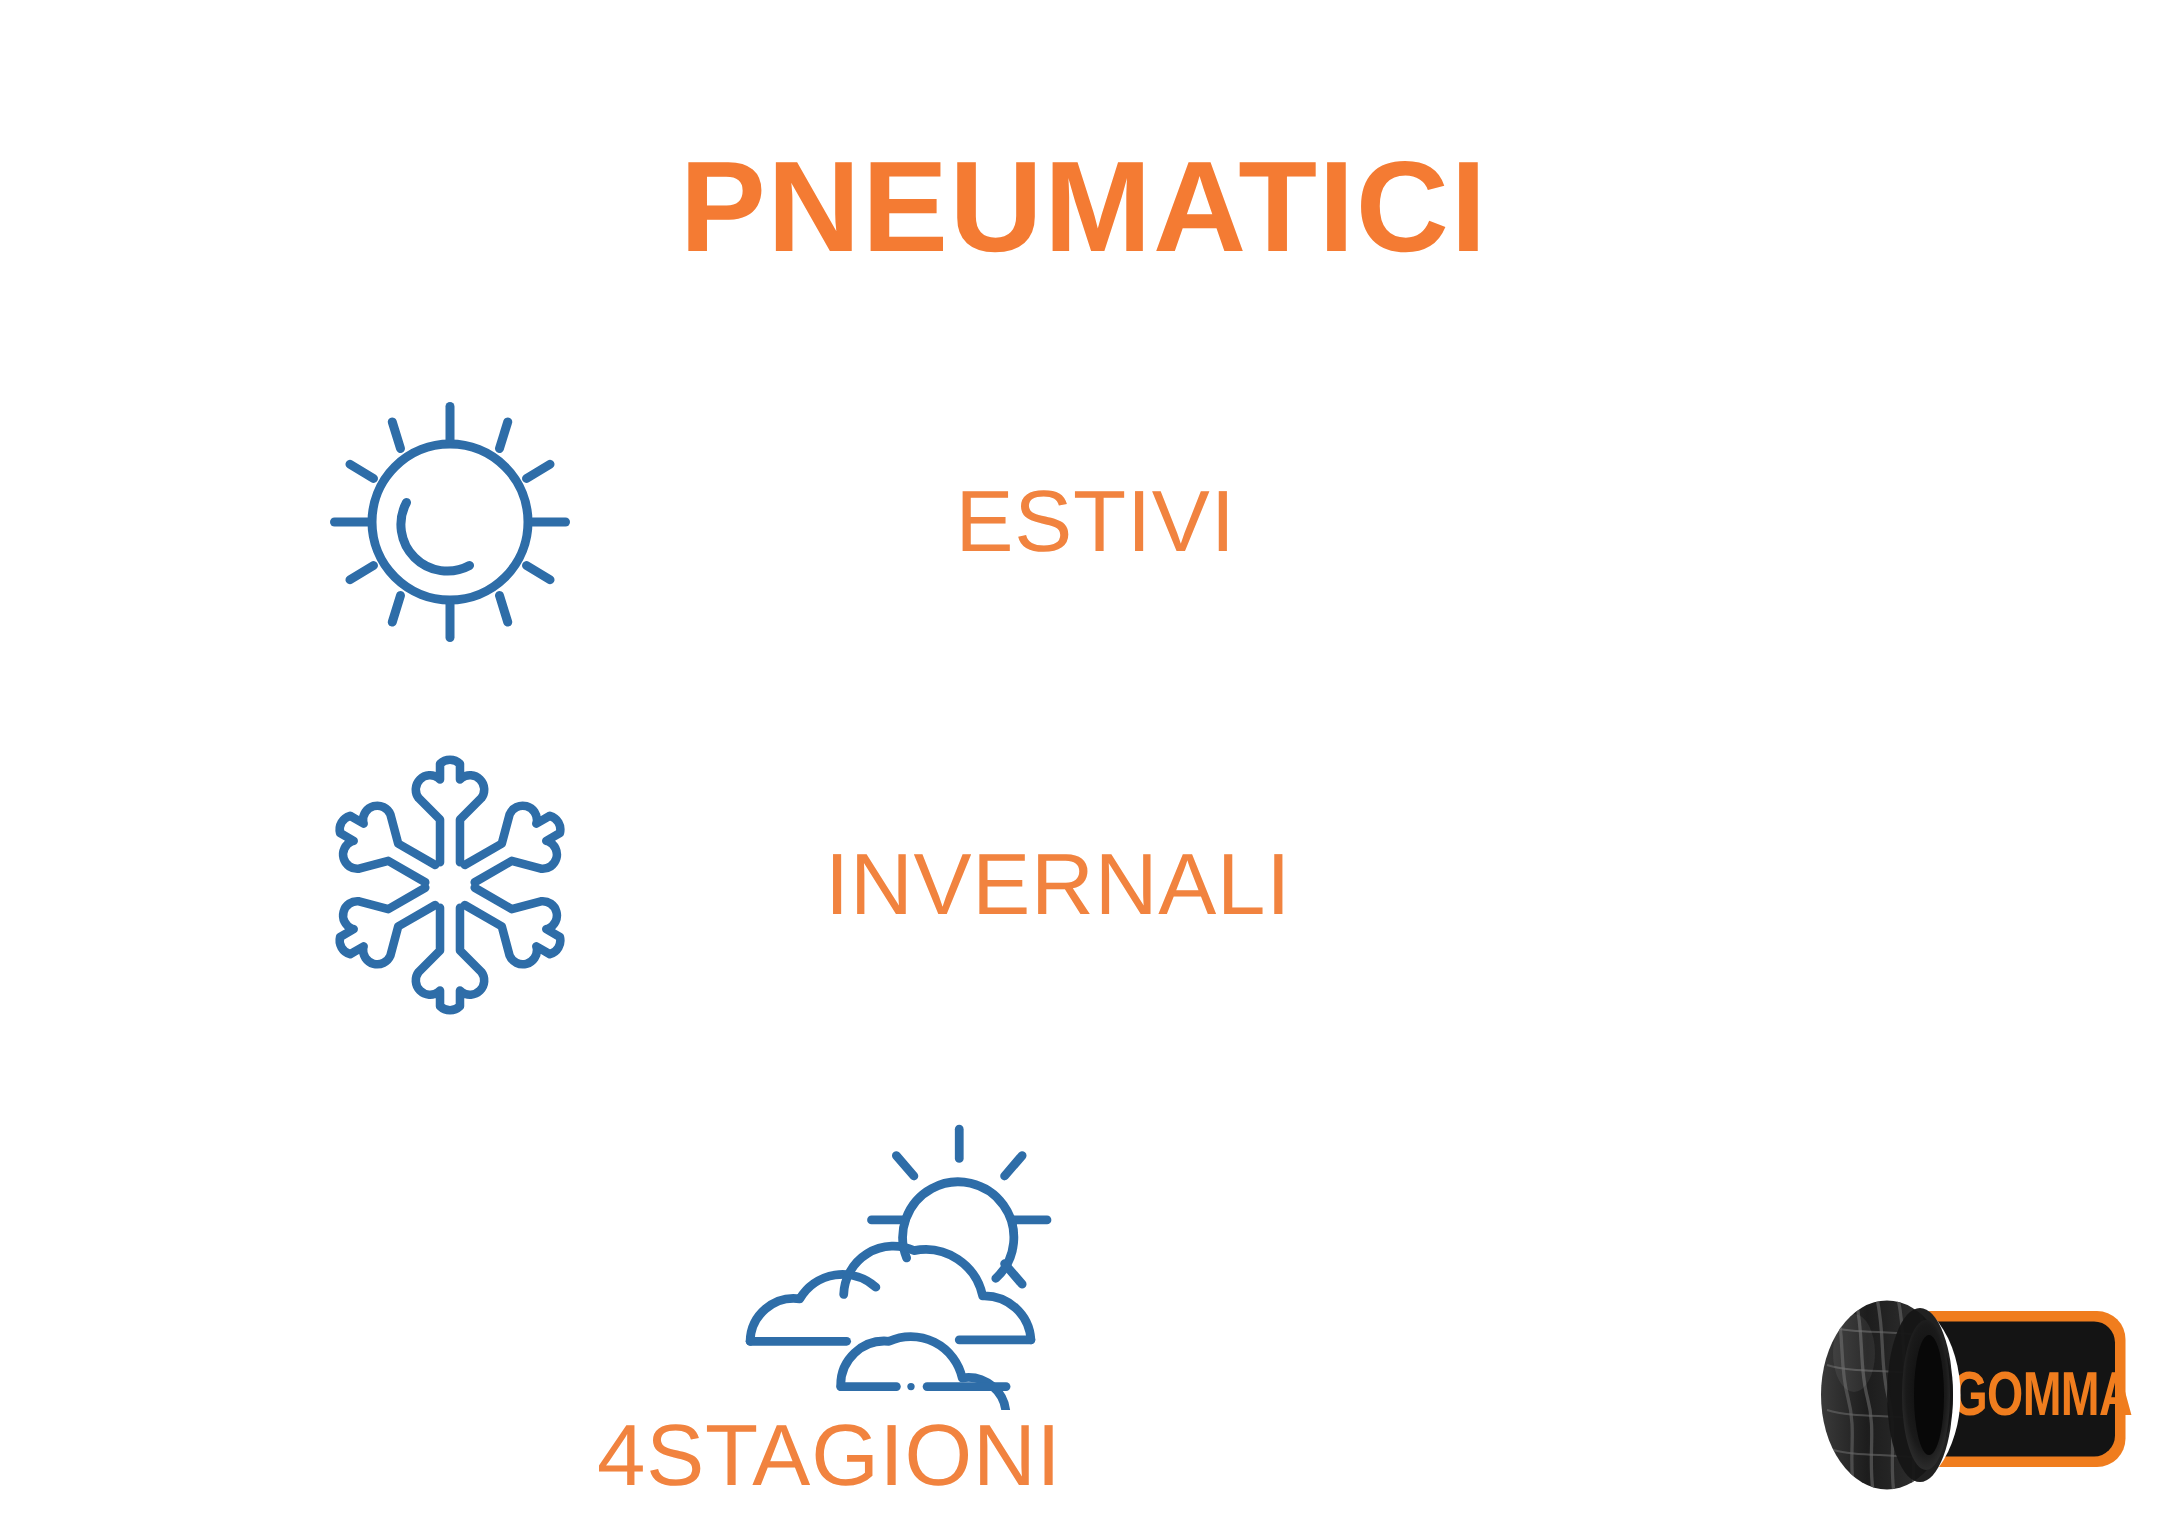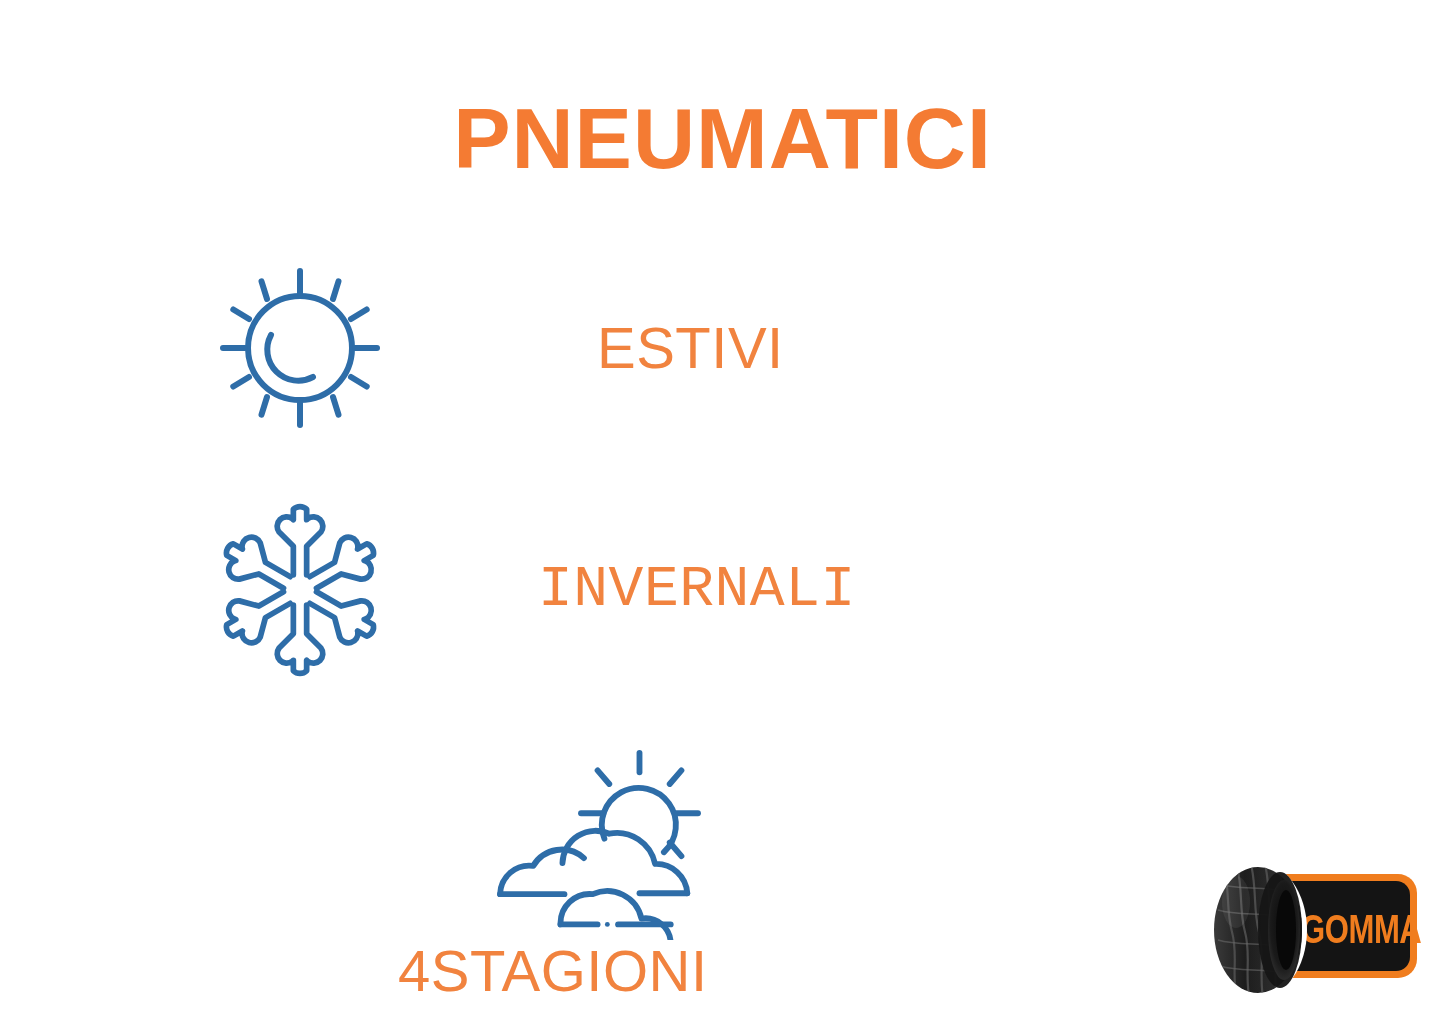--- a/index.html
+++ b/index.html
@@ -36,20 +36,21 @@
   }
 
   
   .row {
     position: absolute;
     left: 150px;
     width: 900px;
     height: 200px;
     display: flex;
     align-items: center;
+    justify-content: space-between;
   }
   .row-estivi    { top: 248px; }
   .row-invernali { top: 490px; }
   .row-stagioni  { top: 742px; flex-direction: column; }
 
   .icon-cell {
     width: 300px;
     height: 200px;
     display: flex;
     align-items: center;
@@ -67,21 +68,21 @@
   .label {
     font-family: "Liberation Sans", sans-serif;
     font-weight: 400;
     font-size: 58px;
     color: #F1833F;
     letter-spacing: 0.5px;
     white-space: nowrap;
     line-height: 1;
   }
   .label-estivi    { margin-left: 147px; }
-  .label-invernali { margin-left: 88px; font-family: Liberation Mono, monospace; }
+  .label-invernali { margin-left: 60px; }
   .label-stagioni  { margin-left: 78px; }
 
   
   .logo {
     position: absolute;
     left: 1196px;
     top: 862px;
     width: 228px;
     height: 136px;
   }

